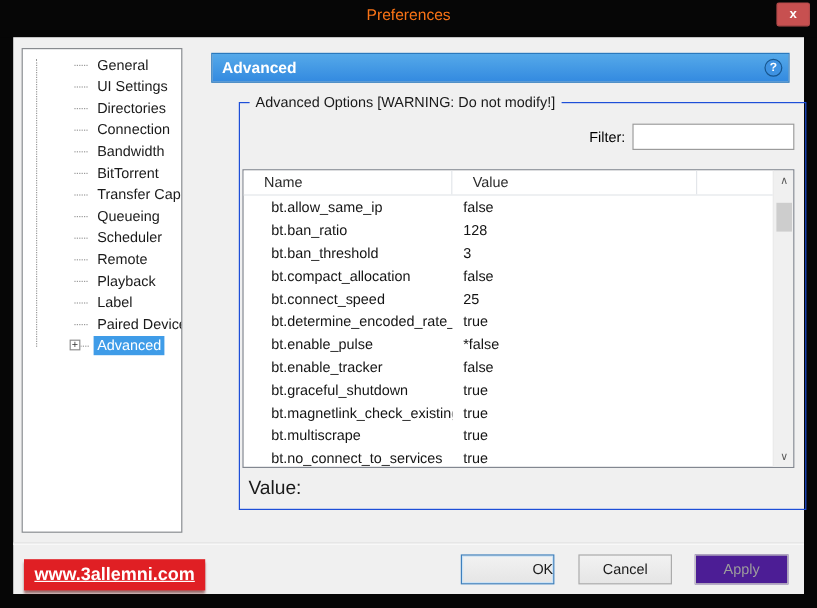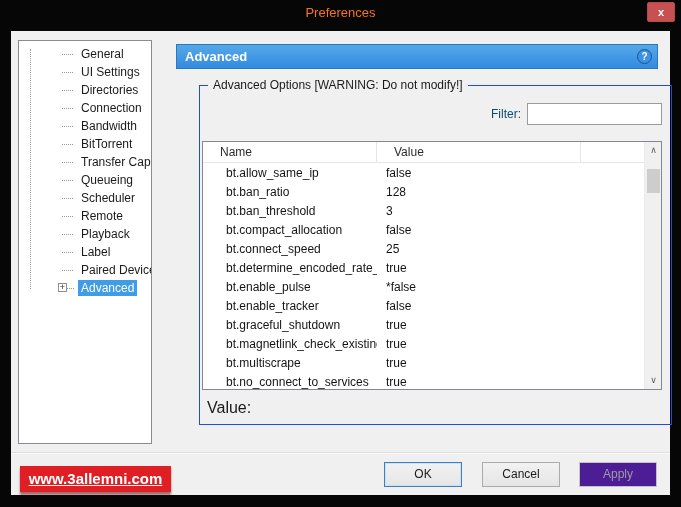--- a/index.html
+++ b/index.html
@@ -72,21 +72,21 @@
     position:absolute; left:169px; top:54px; width:473px; height:340px;
     border:1px solid #1d4ed8;
     margin-left:19px;
   }
   .groupbox-legend {
     position:absolute; left:8px; top:-8px; background:#f0f0f0; padding:0 5px;
     font-size:12px; color:#1a1a1a; white-space:nowrap;
   }
 
   
-  .filter-label { position:absolute; right:150px; top:21px; font-size:12px; color:#0c4a6e; }
+  .filter-label { position:absolute; right:150px; top:21px; font-size:12px; color:#000000; }
   .filter-input {
     position:absolute; right:9px; top:17px; width:135px; height:22px;
     border:1px solid #9b9b9b; background:#fff; font-size:12px; padding:0 4px;
     font-family:"Liberation Sans","DejaVu Sans",sans-serif; outline:none;
   }
 
   
   .grid {
     position:absolute; left:2px; top:55px; width:460px; height:249px;
     background:#fff; border:1px solid #828790; overflow:hidden;
@@ -113,21 +113,21 @@
   
   .divider { position:absolute; left:0; top:421px; width:100%; height:2px; border-top:1px solid #dfdfdf; border-bottom:1px solid #fbfbfb; }
 
   .btn {
     position:absolute; top:431px; width:78px; height:25px;
     background:linear-gradient(180deg,#f2f2f2,#e5e5e5);
     border:1px solid #ababab; font-size:12px; color:#1a1a1a;
     font-family:"Liberation Sans","DejaVu Sans",sans-serif;
     text-align:center; line-height:23px; cursor:default;
   }
-  .btn-ok { left:373px; border:1px solid #3e80bd; box-shadow:0 0 0 1px #cbe2f5 inset; }
+  .btn-ok { left:373px; border:1px solid #3e80bd; box-shadow:0 0 0 1px #cbe2f5 inset;text-align:right; }
   .btn-cancel { left:471px; }
   .btn-apply { left:568px; border:1px solid #c3c3c3; color:#9d9d9d; background:#4c1d95; }
 
   .watermark {
     position:absolute; left:9px; top:435px; width:151px; height:26px;
     background:#e01f24; color:#fff; font-size:15px; font-weight:bold;
     text-align:center; line-height:26px;
     box-shadow:0 3px 2px rgba(90,10,10,0.55);
     text-decoration:underline;
   }

